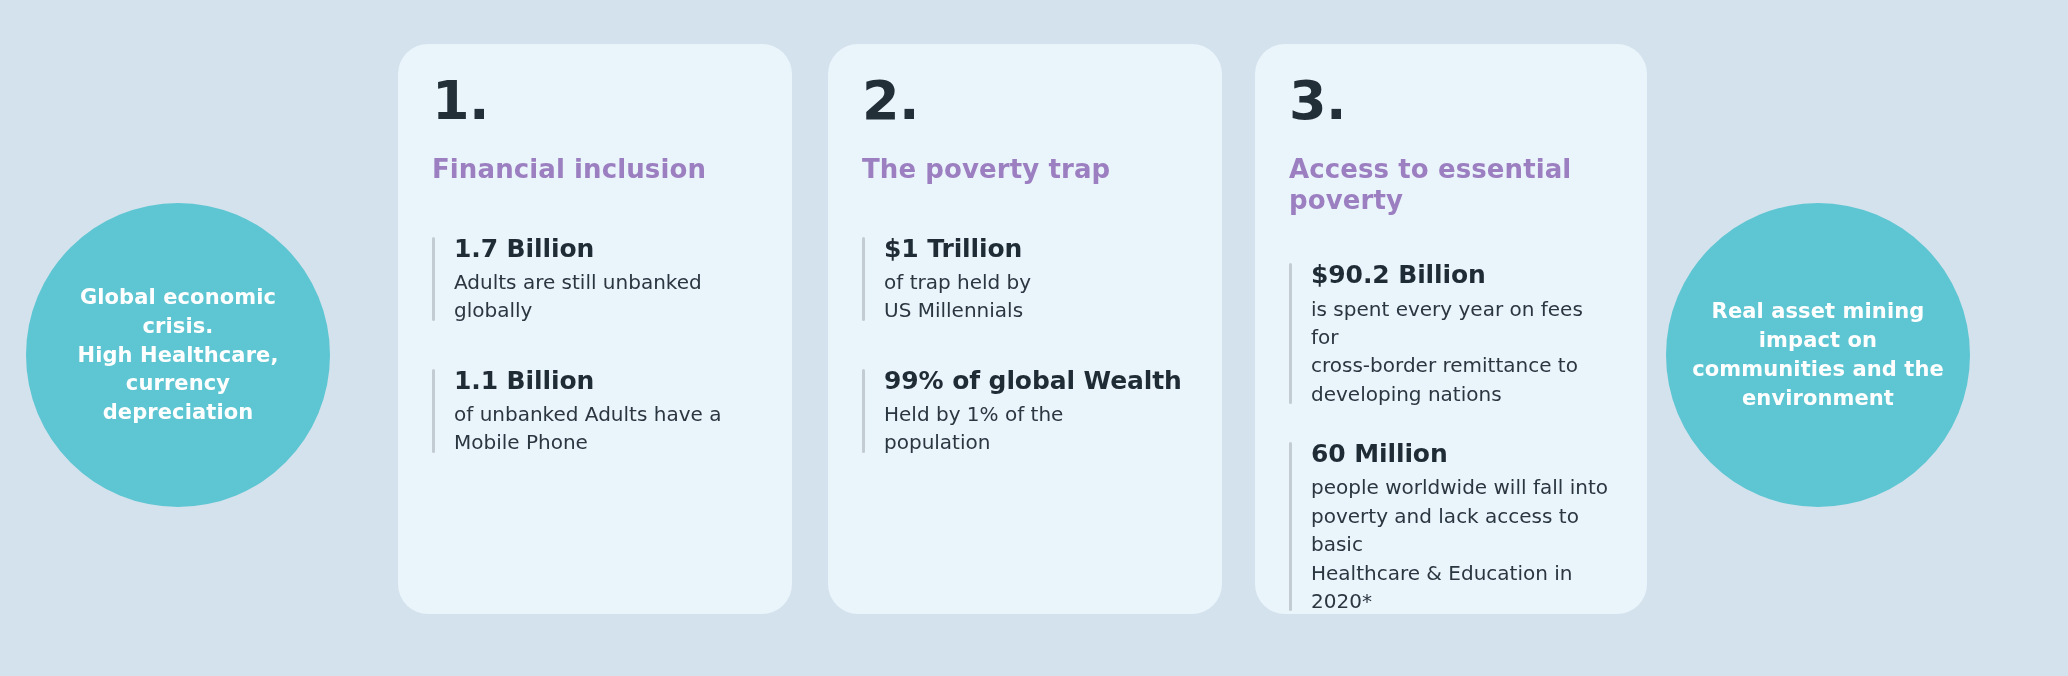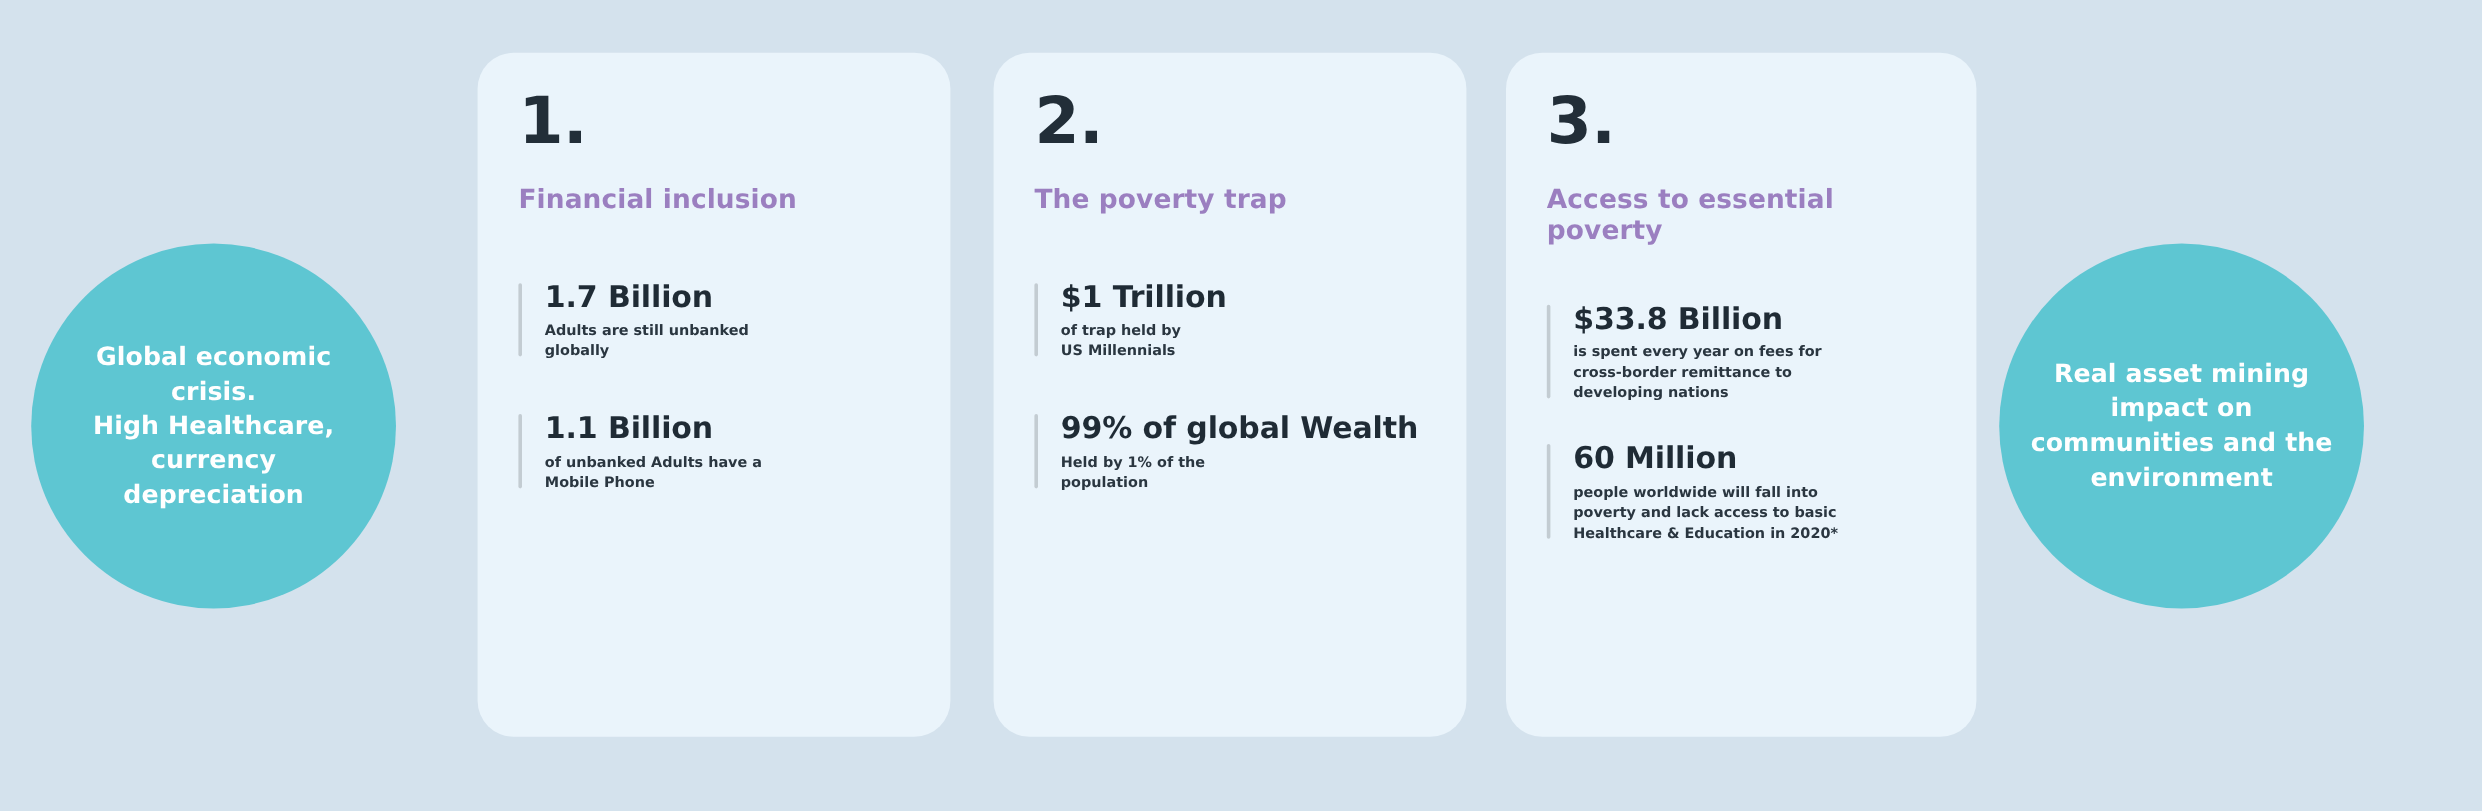--- a/index.html
+++ b/index.html
@@ -64,21 +64,21 @@
   .card-number {
     color: #222e38;
     font-size: 54px;
     font-weight: bold;
     line-height: 1;
     letter-spacing: -0.5px;
     margin: 0 0 26px 0;
   }
   .card-title {
     color: #9b7fc0;
-    font-size: 22px;
+    font-size: 26px;
     font-weight: bold;
     line-height: 1.18;
     letter-spacing: 0.1px;
     margin: 0;
     min-height: 30px;
   }
 
   .stats {
     margin-top: 48px;
   }
@@ -100,22 +100,22 @@
   .stat-headline {
     color: #1f2b35;
     font-size: 25px;
     font-weight: bold;
     line-height: 1.25;
     margin: 0 0 4px 0;
     letter-spacing: -0.1px;
   }
   .stat-body {
     color: #2a3640;
-    font-size: 12px;
-    font-weight: bold;
+    font-size: 20px;
+    font-weight: normal;
     line-height: 1.42;
     margin: 0;
     white-space: pre-line;
   }
 
   
   #card-3 .stats { margin-top: 44px; }
   #card-3 .stat { margin-bottom: 30px; }
 </style>
 </head>
@@ -168,21 +168,21 @@
       </div>
     </div>
   </div>
 
   <div class="card" id="card-3">
     <div class="card-number">3.</div>
     <div class="card-title">Access to essential poverty</div>
     <div class="stats">
       <div class="stat">
         <div class="stat-rule"></div>
-        <div class="stat-headline">$33.8 Billion</div>
+        <div class="stat-headline">$90.2 Billion</div>
         <div class="stat-body">is spent every year on fees for
 cross-border remittance to
 developing nations</div>
       </div>
       <div class="stat">
         <div class="stat-rule"></div>
         <div class="stat-headline">60 Million</div>
         <div class="stat-body">people worldwide will fall into
 poverty and lack access to basic
 Healthcare &amp; Education in 2020*</div>

